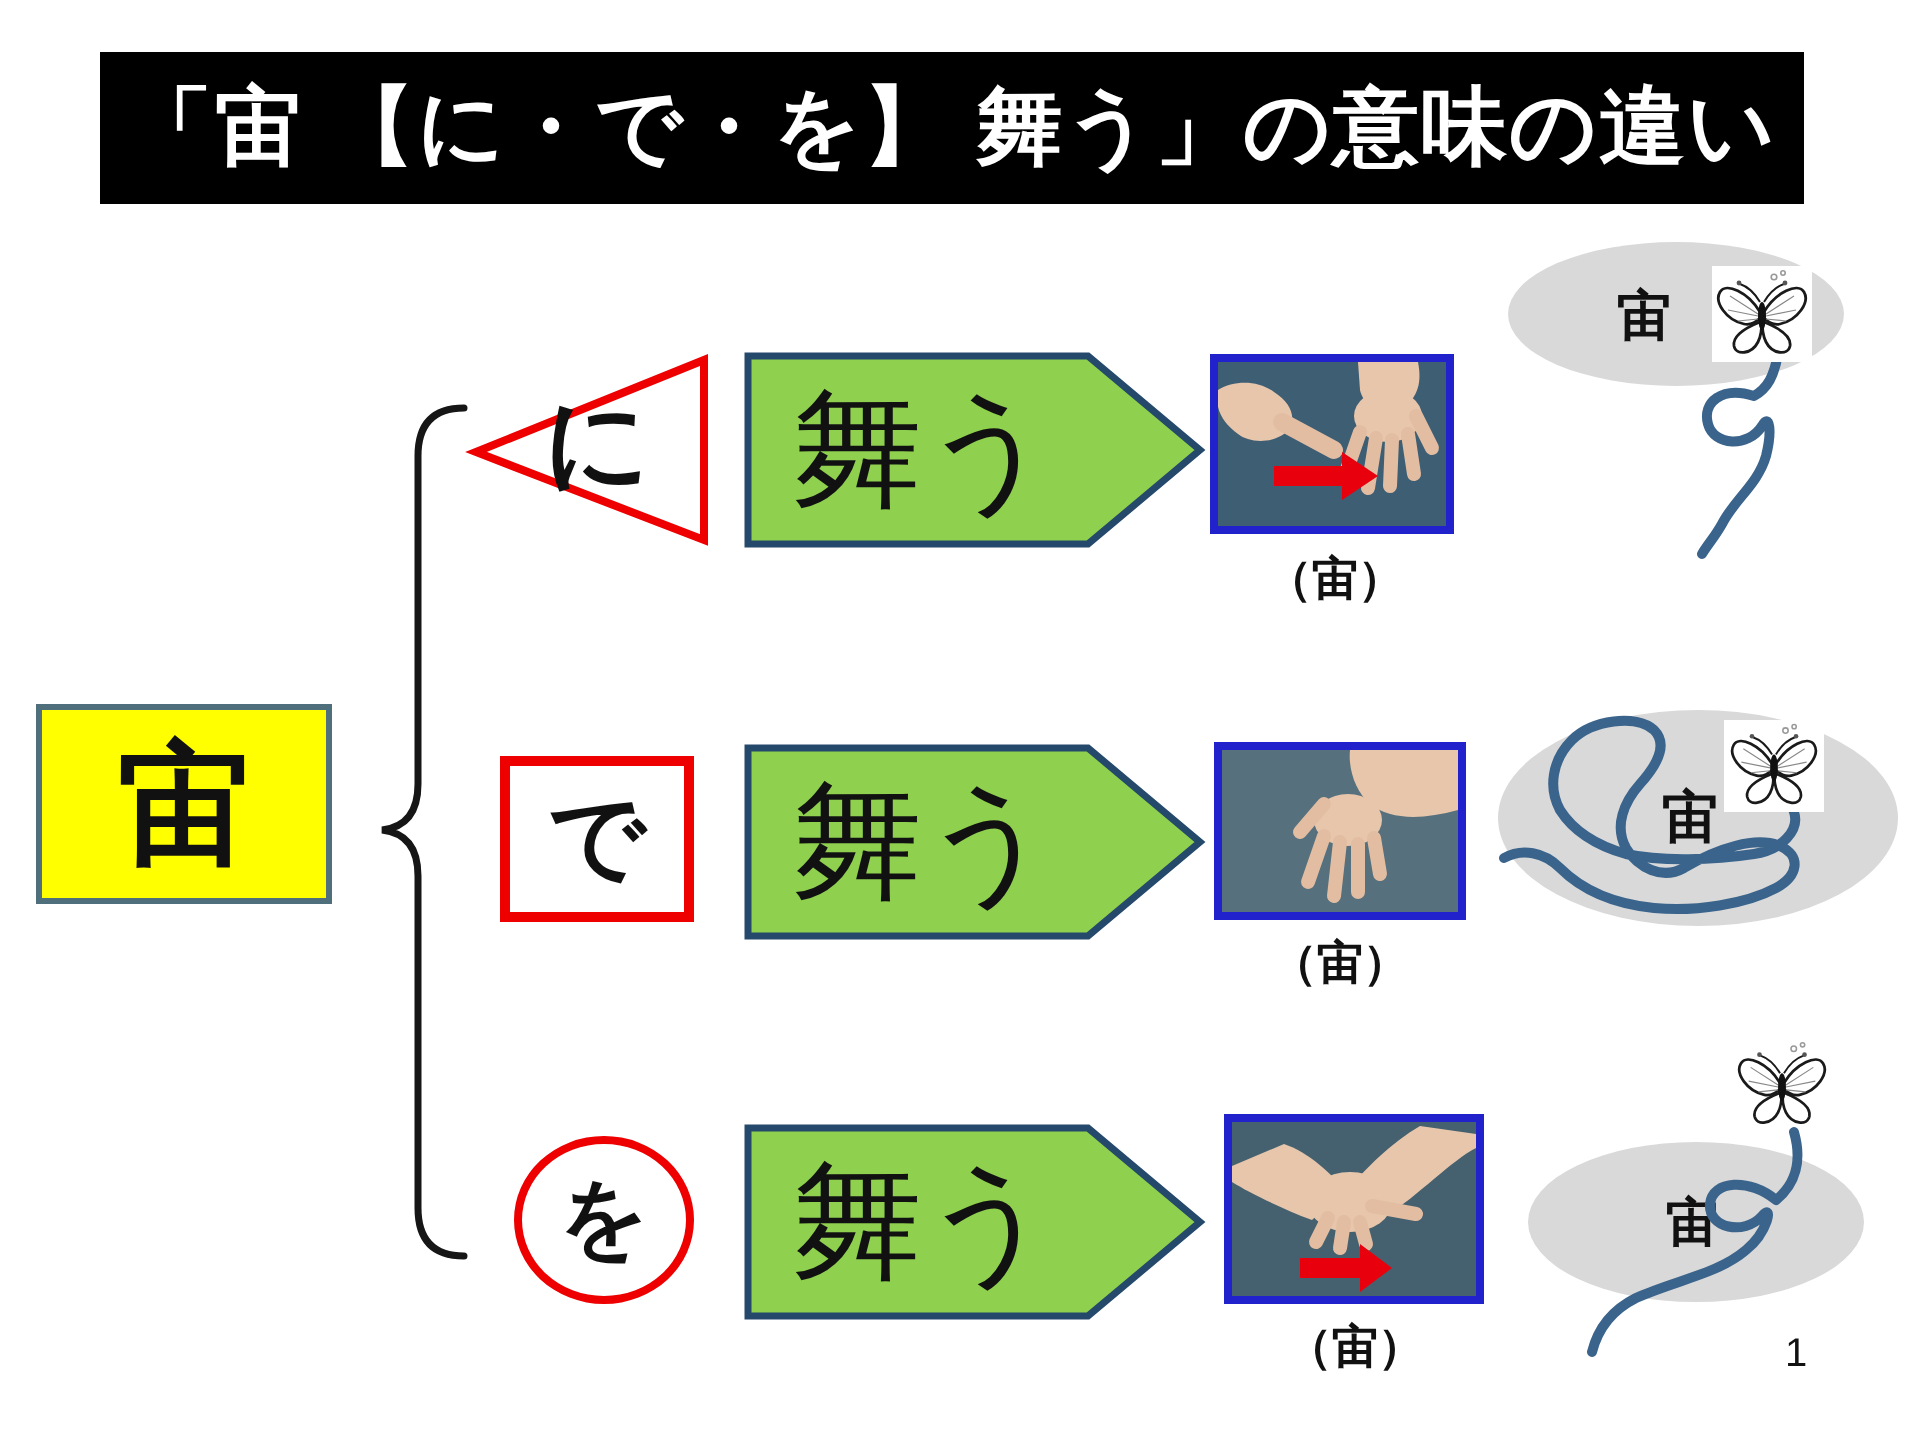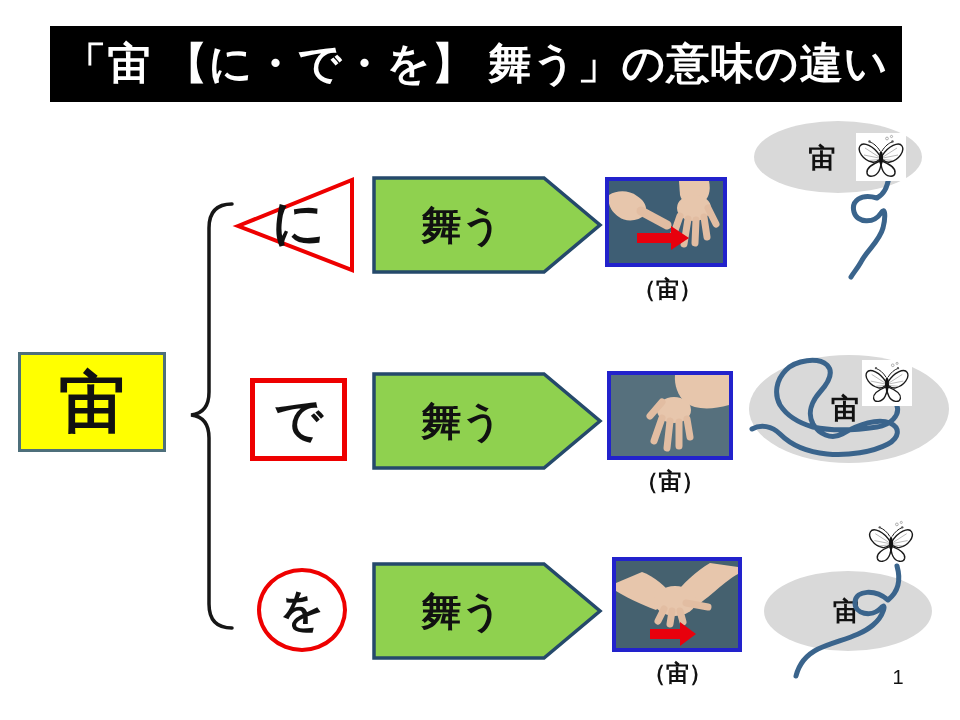--- a/index.html
+++ b/index.html
@@ -50,21 +50,21 @@
   .circle-shape .particle-label{font-size:44px;}
   .tri-outline{fill:#ffffff;stroke:var(--particle-outline,#EE0000);stroke-width:4;stroke-linejoin:miter;}
 
   
   .verb-arrow{width:232px;height:98px;}
   .verb-arrow svg{position:absolute;left:0;top:0;}
   .verb-arrow polygon{fill:var(--arrow-fill,#8FD14F);stroke:var(--arrow-border,#25496B);stroke-width:3.5;}
   .verb-label{
     position:absolute;left:6px;top:0;width:168px;height:98px;
     display:flex;align-items:center;justify-content:center;
-    font-size:40px;font-weight:700;
+    font-size:65px;font-weight:400;
   }
   .arrow-1{left:372px;top:176px;} .arrow-2{left:372px;top:372px;} .arrow-3{left:372px;top:562px;}
 
   
   .photo{box-sizing:border-box;border:4px solid var(--photo-border,#2222CC);}
   .photo svg{display:block;}
   .photo-1{left:605px;top:177px;width:122px;height:90px;}
   .photo-2{left:607px;top:371px;width:126px;height:89px;}
   .photo-3{left:612px;top:557px;width:130px;height:95px;}
   .skin{fill:#E7C6AC;}

